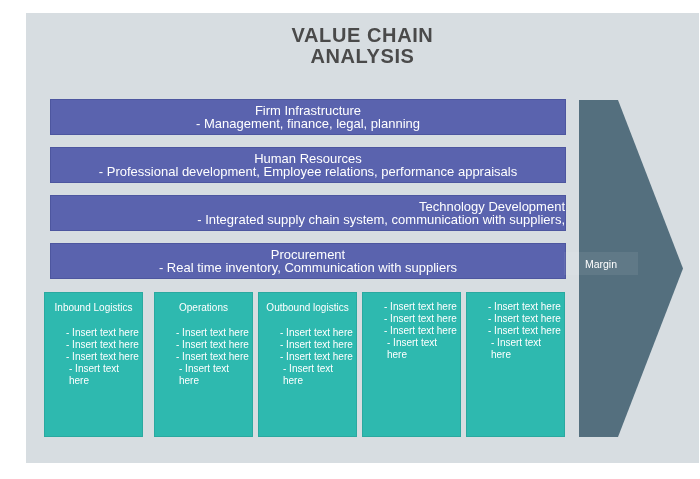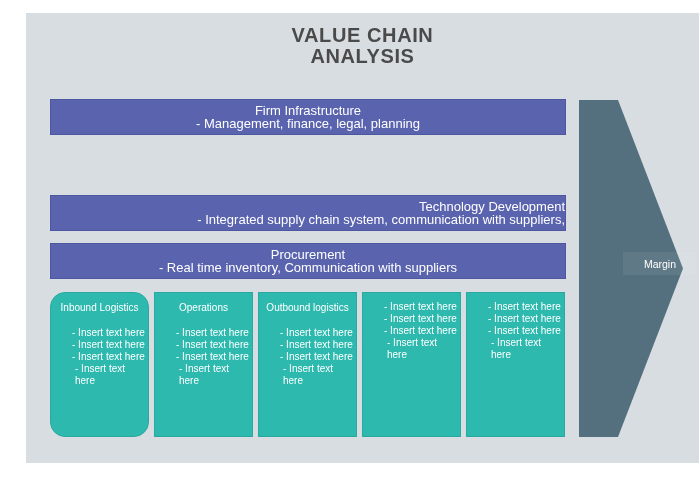--- a/index.html
+++ b/index.html
@@ -37,52 +37,56 @@
     display:flex; flex-direction:column; justify-content:center;
     font-size:13px; line-height:13px;
   }
   .bar-top-0{ top:86px; } .bar-top-1{ top:134px; }
   .bar-top-2{ top:182px;text-align:right; } .bar-top-3{ top:230px; }
   .box{
     position:absolute; top:279px; width:99px; height:145px;
     background:var(--teal); border:1px solid var(--teal-border);
     color:var(--white-text); font-size:10px; padding-top:8px;
   }
-  .box-left-0{ left:24px;border-radius:15px; } .box-left-1{ left:128px; }
+  .box-left-0{ left:18px; } .box-left-1{ left:128px; }
   .box-left-2{ left:232px; } .box-left-3{ left:336px; }
   .box-left-4{ left:440px; }
   .box-heading{
     text-align:center; line-height:13px; min-height:26px; padding:0 5px;
   }
   .box-items{ padding-left:21px; padding-right:2px; line-height:12px; }
   .box-items .item:nth-child(4){ padding-left:3px; }
   .arrow-svg{
     position:absolute; left:553px; top:87px; width:104px; height:337px;
     display:block;
   }
   .margin-label{
-    position:absolute; left:597px; top:239px; width:74px; height:23px;
+    position:absolute; left:538px; top:239px; width:74px; height:23px;
     background:rgba(255,255,255,0.07);
     color:var(--white-text); font-size:10.5px;
     display:flex; align-items:center; justify-content:center;
   }
 </style>
 </head>
 <body>
 
 <div class="canvas">
 
   <div class="title">
     <div>VALUE CHAIN</div>
     <div>ANALYSIS</div>
   </div>
 
   <div class="bar bar-top-0">
     <div>Firm Infrastructure</div>
     <div>- Management, finance, legal, planning</div>
+  </div>
+  <div class="bar bar-top-1">
+    <div>Human Resources</div>
+    <div>- Professional development, Employee relations, performance appraisals</div>
   </div>
   <div class="bar bar-top-2">
     <div>Technology Development</div>
     <div>- Integrated supply chain system, communication with suppliers,</div>
   </div>
   <div class="bar bar-top-3">
     <div>Procurement</div>
     <div>- Real time inventory, Communication with suppliers</div>
   </div>
 

